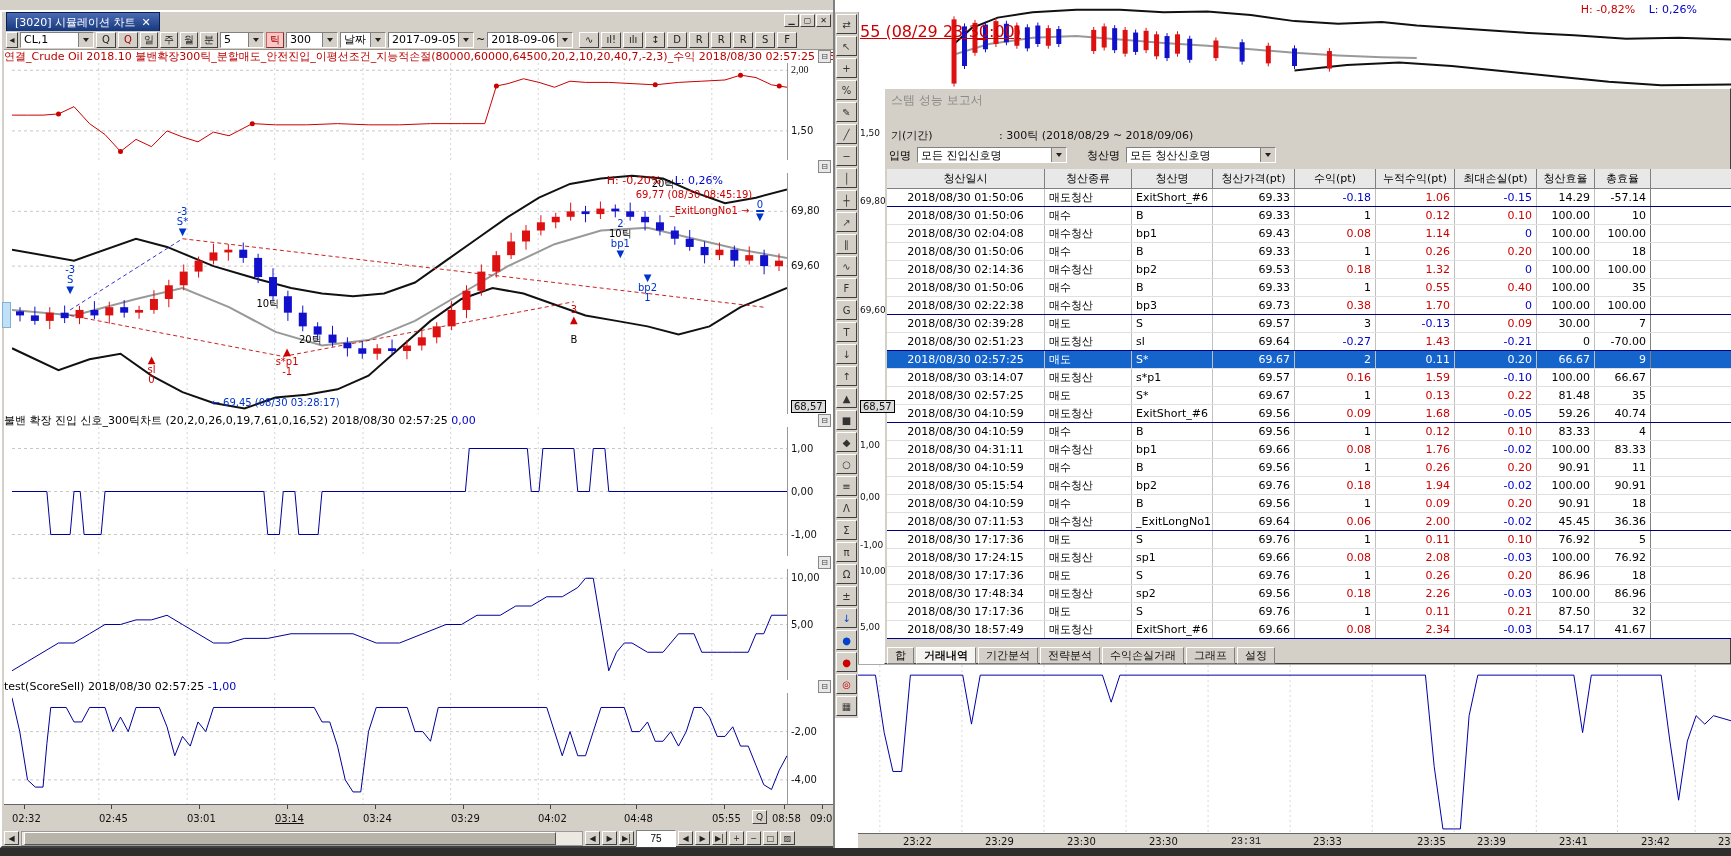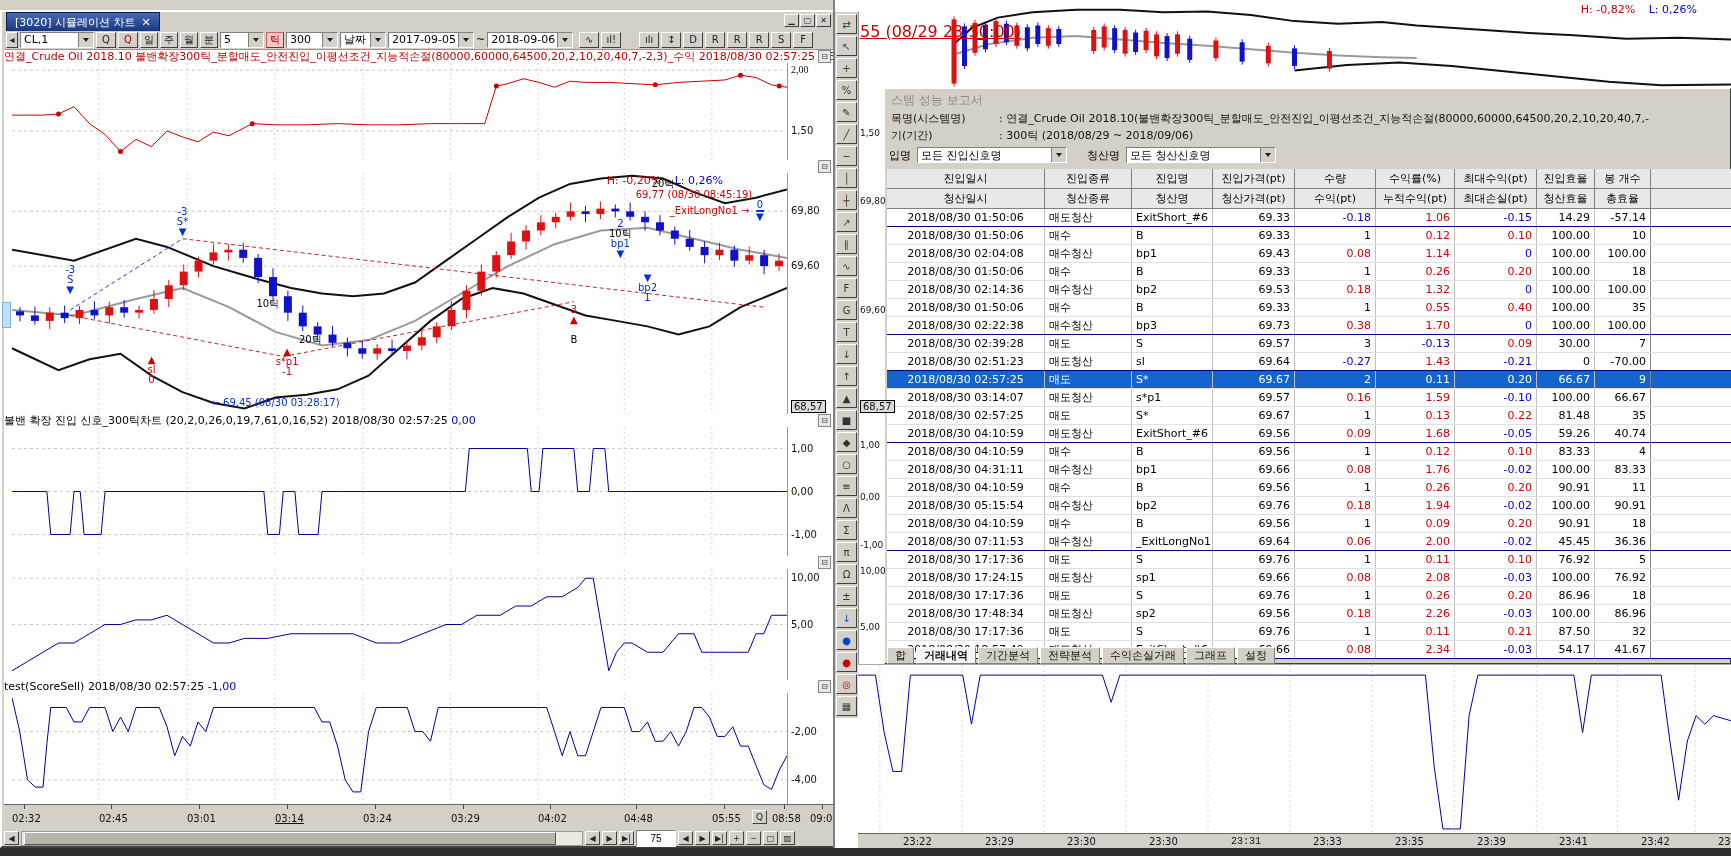--- a/index.html
+++ b/index.html
@@ -161,21 +161,21 @@
       <span>~</span>
       <span class="combo" style="width:86px">
         <span class="cv" style="flex:1">2018-09-06</span>
         <span class="da">
             <span class="tri"></span>
           </span>
       </span>
       <span id="ltbicons" style="display:inline-flex;gap:2px;margin-left:4px">
           <span class="btn" style="width: 20px;">∿</span>
           <span class="btn" style="width: 20px;">ıl!</span>
-          <span class="btn" style="width: 20px; margin-left: 16px;">ılı</span>
+          <span class="btn" style="width: 20px;">ılı</span>
           <span class="btn" style="width: 20px;">↕</span>
           <span class="btn" style="width: 20px;">D</span>
           <span class="btn" style="width: 20px;">R</span>
           <span class="btn" style="width: 20px;">R</span>
           <span class="btn" style="width: 20px;">R</span>
           <span class="btn" style="width: 20px;">S</span>
           <span class="btn" style="width: 20px;">F</span>
         </span>
     </div>
 
@@ -651,23 +651,20 @@
         <span class="gbox" style="top: 400px; left: 0px;">68,57</span>
         <span style="top: 440px;">1,00</span>
         <span style="top: 492px;">0,00</span>
         <span style="top: 540px;">-1,00</span>
         <span style="top: 566px;">10,00</span>
         <span style="top: 622px;">5,00</span>
       </div>
 
     <div id="report">
       <div id="rcaption">스템 성능 보고서</div>
-      <div class="inforow" style="top:22px">
-        <span class="ilabel">목명(시스템명)</span><span>: 연결_Crude Oil 2018.10(불밴확장300틱_분할매도_안전진입_이평선조건_지능적손절(80000,60000,64500,20,2,10,20,40,7,-</span>
-      </div>
       <div class="inforow" style="top:39px">
         <span class="ilabel">기(기간)</span><span>: 300틱  (2018/08/29 ~ 2018/09/06)</span>
       </div>
       <div id="filterrow">
         <span>입명</span>
         <span class="combo" style="width:150px">
           <span class="cv" style="flex:1">모든 진입신호명</span>
           <span class="da">
               <span class="tri"></span>
             </span>
@@ -675,31 +672,20 @@
         <span style="margin-left:14px">청산명</span>
         <span class="combo" style="width:150px">
           <span class="cv" style="flex:1">모든 청산신호명</span>
           <span class="da">
               <span class="tri"></span>
             </span>
         </span>
       </div>
       <div id="rtable">
           <div class="hrow">
-            <span class="cell c0">진입일시</span>
-            <span class="cell c1">진입종류</span>
-            <span class="cell c2">진입명</span>
-            <span class="cell c3">진입가격(pt)</span>
-            <span class="cell c4">수량</span>
-            <span class="cell c5">수익률(%)</span>
-            <span class="cell c6">최대수익(pt)</span>
-            <span class="cell c7">진입효율</span>
-            <span class="cell c8">봉 개수</span>
-          </div>
-          <div class="hrow">
             <span class="cell c0">청산일시</span>
             <span class="cell c1">청산종류</span>
             <span class="cell c2">청산명</span>
             <span class="cell c3">청산가격(pt)</span>
             <span class="cell c4">수익(pt)</span>
             <span class="cell c5">누적수익(pt)</span>
             <span class="cell c6">최대손실(pt)</span>
             <span class="cell c7">청산효율</span>
             <span class="cell c8">총효율</span>
           </div>
@@ -1006,21 +992,21 @@
           <polyline points="0,10.14 17.46,10.14 26.19,67.6 34.92,106.47 43.65,106.47 52.38,10.14 104.76,10.14 113.49,59.15 122.22,10.14 244.44,10.14 253.17,37.18 261.9,10.14 419.04,10.14 567.45,10.14 576.18,101.4 584.91,163.93 602.37,163.93 611.1,50.7 619.83,10.14 715.86,10.14 724.59,67.6 733.32,10.14 803.16,10.14 811.89,76.05 820.62,135.2 829.35,76.05 838.08,50.7 846.81,59.15 855.54,50.7 873,55.77" fill="none" stroke="#0000aa" stroke-width="1"></polyline>
         </svg>
       </div>
     <div id="rxaxis">
         <span class="xl" style="left: 45px;">23:22</span>
         <span class="xl" style="left: 127px;">23:29</span>
         <span class="xl" style="left: 209px;">23:30</span>
         <span class="xl" style="left: 291px;">23:30</span>
         <span class="xl" style="left: 373px; font-family: Liberation Mono, monospace;">23:31</span>
         <span class="xl" style="left: 455px;">23:33</span>
-        <span class="xl" style="left: 537px;">23:35</span>
+        <span class="xl" style="left: 559px;">23:35</span>
         <span class="xl" style="left: 619px;">23:39</span>
         <span class="xl" style="left: 701px;">23:41</span>
         <span class="xl" style="left: 783px;">23:42</span>
         <span class="xl" style="left: 860px;">23:43</span>
       </div>
   </div>
 
   <div id="taskbar" class="abs"></div>
 </div>
 

